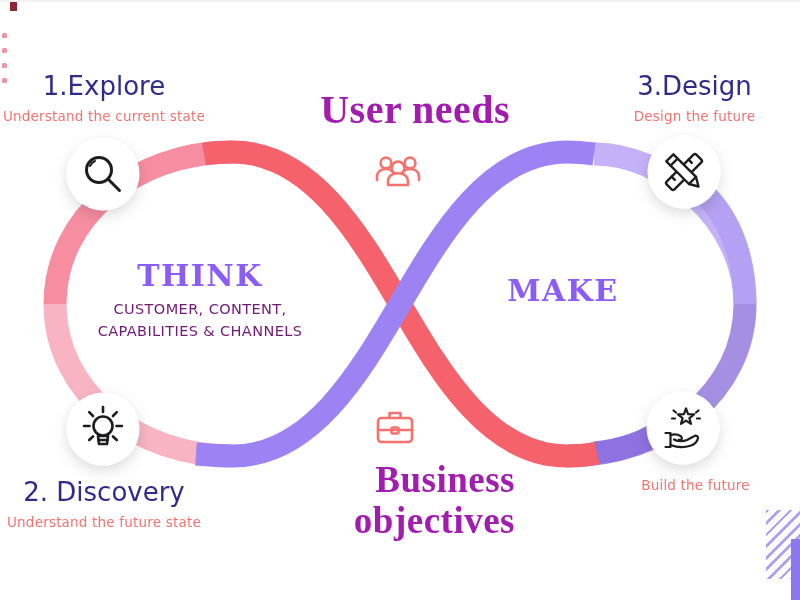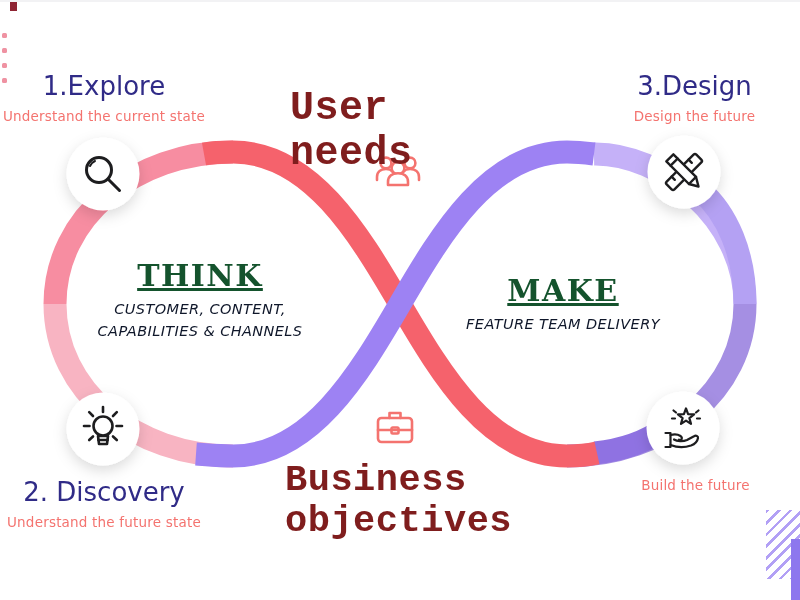--- a/index.html
+++ b/index.html
@@ -5,32 +5,32 @@
   html,body{margin:0;padding:0;}
   .canvas{
     position:relative;width:800px;height:600px;background:#ffffff;
     overflow:hidden;font-family:"DejaVu Sans","Liberation Sans",sans-serif;
     border-top:2px solid #f2f2f4;box-sizing:border-box;
   }
   .abs{position:absolute;}
   svg{display:block;}
   
   .serif-title{
-    font-family:Liberation Mono, monospace;font-weight:bold;
-    color:#7f1d1d;text-align:left;letter-spacing:.5px;
+    font-family:Liberation Serif, serif;font-weight:bold;
+    color:#a21caf;text-align:right;letter-spacing:.5px;
   }
   .top-title{left:290px;top:84px;width:220px;font-size:40px;}
   .bottom-title{left:285px;top:458px;width:230px;font-size:37px;line-height:1.1;}
   .loop-block{text-align:center;}
   .loop-title{
     font-family:"DejaVu Serif","Liberation Serif",serif;font-weight:bold;
-    color:#14532d;font-size:30px;letter-spacing:1.5px;margin:0 0 6px 0;text-decoration:underline;
+    color:#8b5cf6;font-size:30px;letter-spacing:1.5px;margin:0 0 6px 0;
   }
   .loop-sub{
-    color:#0f172a;font-size:14.5px;line-height:1.5;letter-spacing:.4px;margin:0;font-style:italic;
+    color:#701a75;font-size:14.5px;line-height:1.5;letter-spacing:.4px;margin:0;
   }
   .stage{ text-align:center; }
   .stage-label{color:#302b87;font-size:26px;line-height:1.15;margin:0 0 6px 0;}
   .stage-sub{color:#f4736f;font-size:13.5px;letter-spacing:.2px;margin:0;}
   
   .corner-tick{left:10px;top:0;width:7px;height:9px;background:#8f2433;}
   .dot-col{left:2px;top:31px;width:5px;}
   .dot{width:4.5px;height:4.5px;border-radius:1.5px;background:#ef92a2;margin-bottom:10.5px;}
   .striped-square{
     left:766px;top:508px;width:34px;height:69px;
@@ -130,21 +130,20 @@
 
   <div class="abs serif-title top-title">User needs</div>
   <div class="abs serif-title bottom-title">Business objectives</div>
 
   <div class="abs loop-block" style="left:92px;top:256px;width:216px">
     <div class="loop-title">THINK</div>
     <div class="loop-sub">CUSTOMER, CONTENT, CAPABILITIES &amp; CHANNELS</div>
   </div>
   <div class="abs loop-block" style="left:455px;top:271px;width:216px">
     <div class="loop-title">MAKE</div>
-    <div class="loop-sub">FEATURE TEAM DELIVERY</div>
   </div>
 
   <div class="abs stage" style="left:-2px;top:70px;width:212px">
     <div class="stage-label">1.Explore</div>
     <div class="stage-sub">Understand the current state</div>
   </div>
   <div class="abs stage" style="left:592px;top:70px;width:205px">
     <div class="stage-label">3.Design</div>
     <div class="stage-sub">Design the future</div>
   </div>

